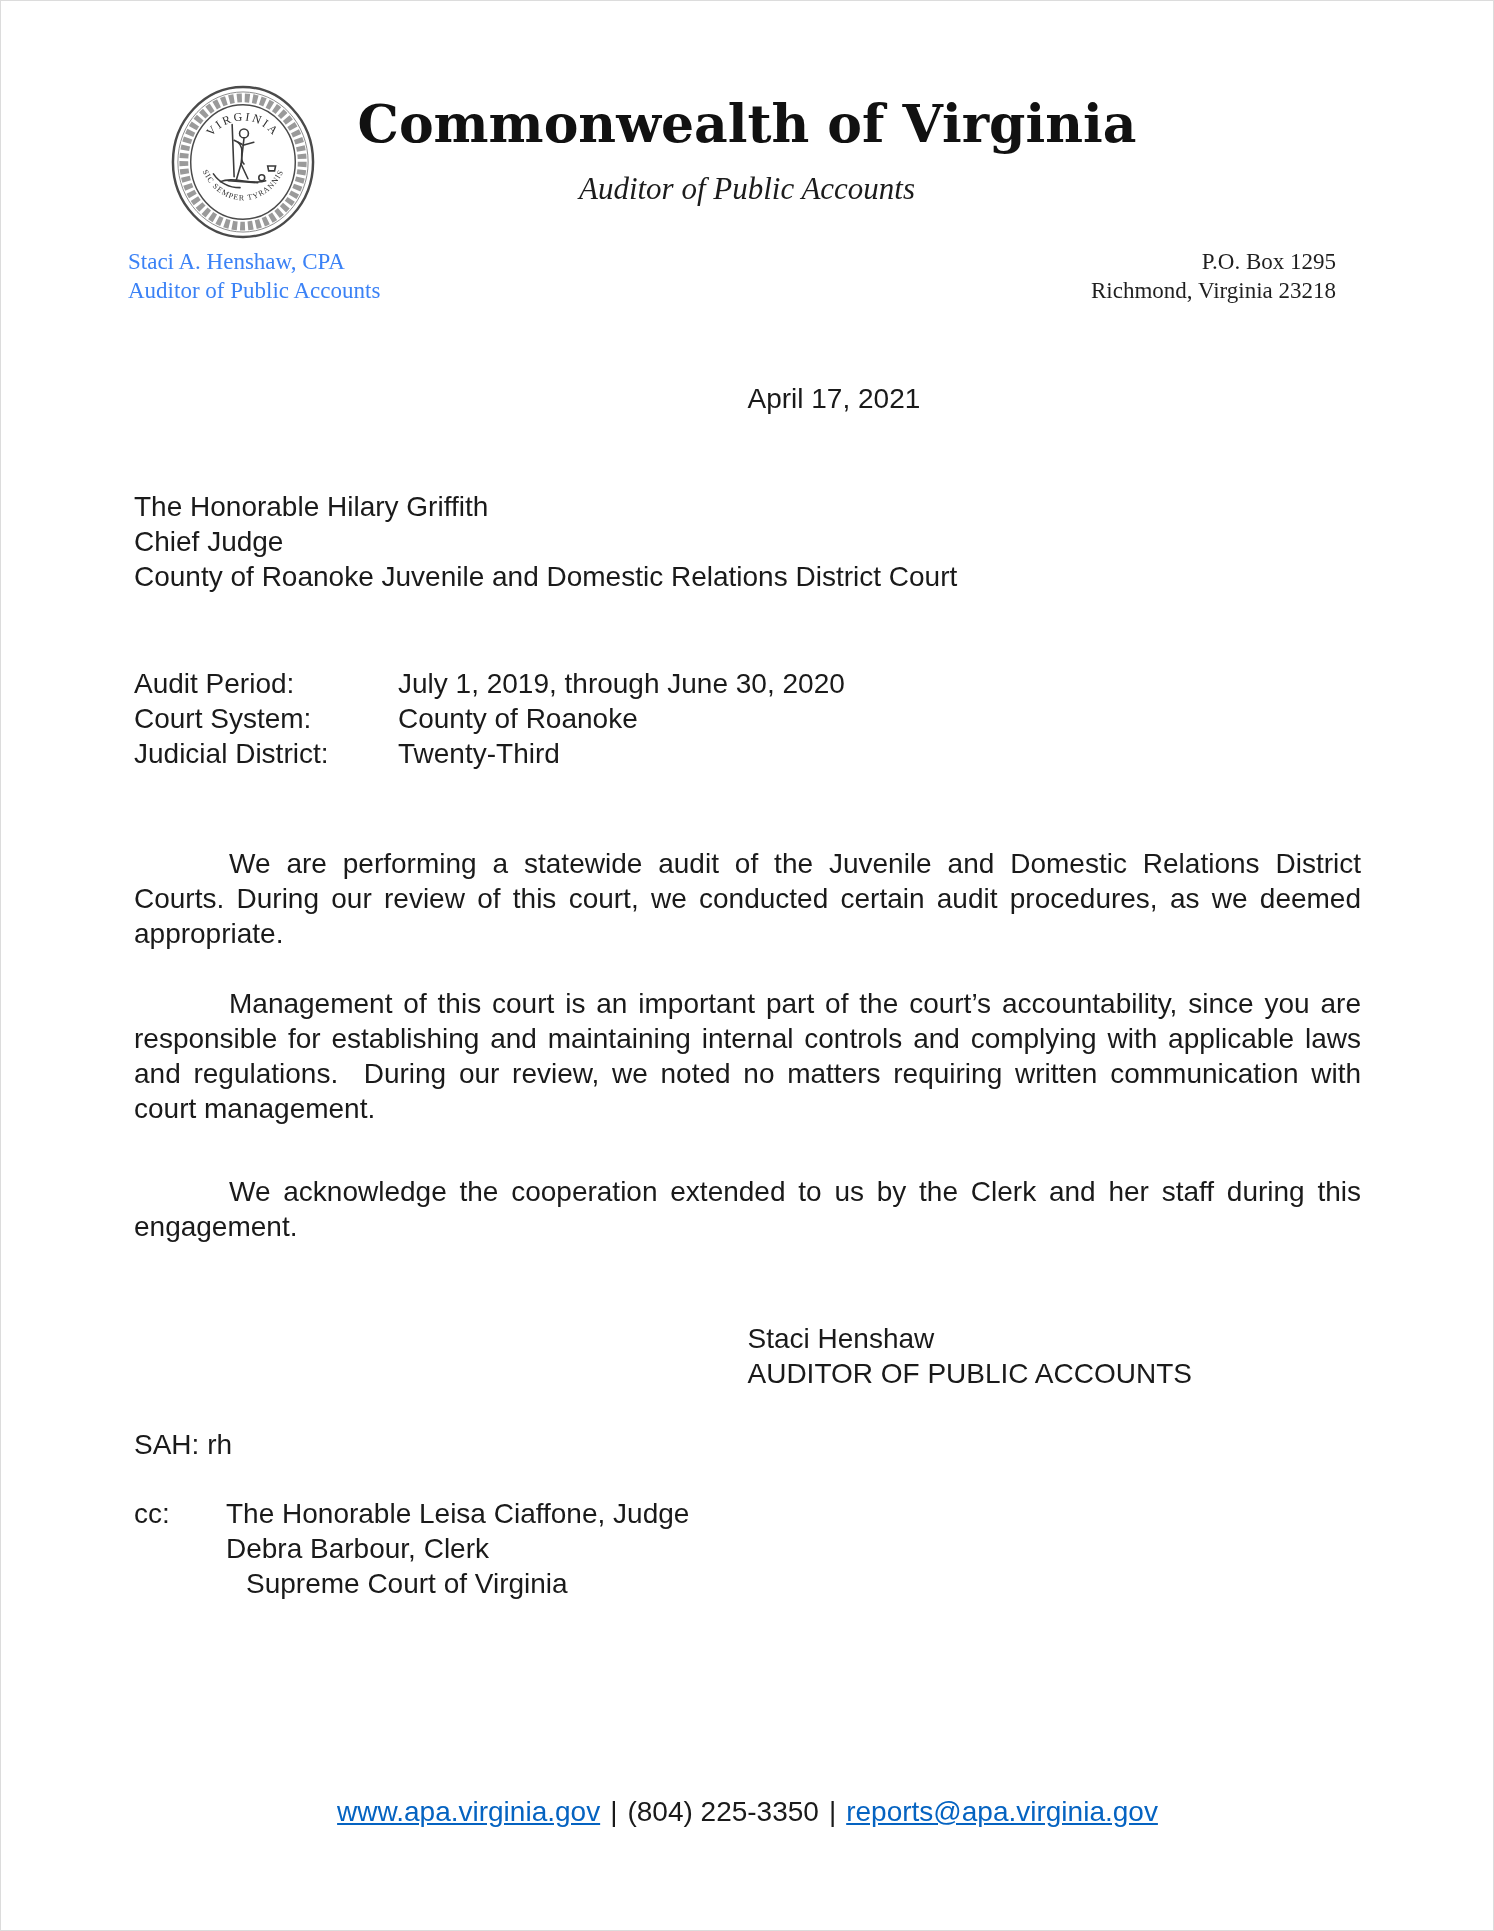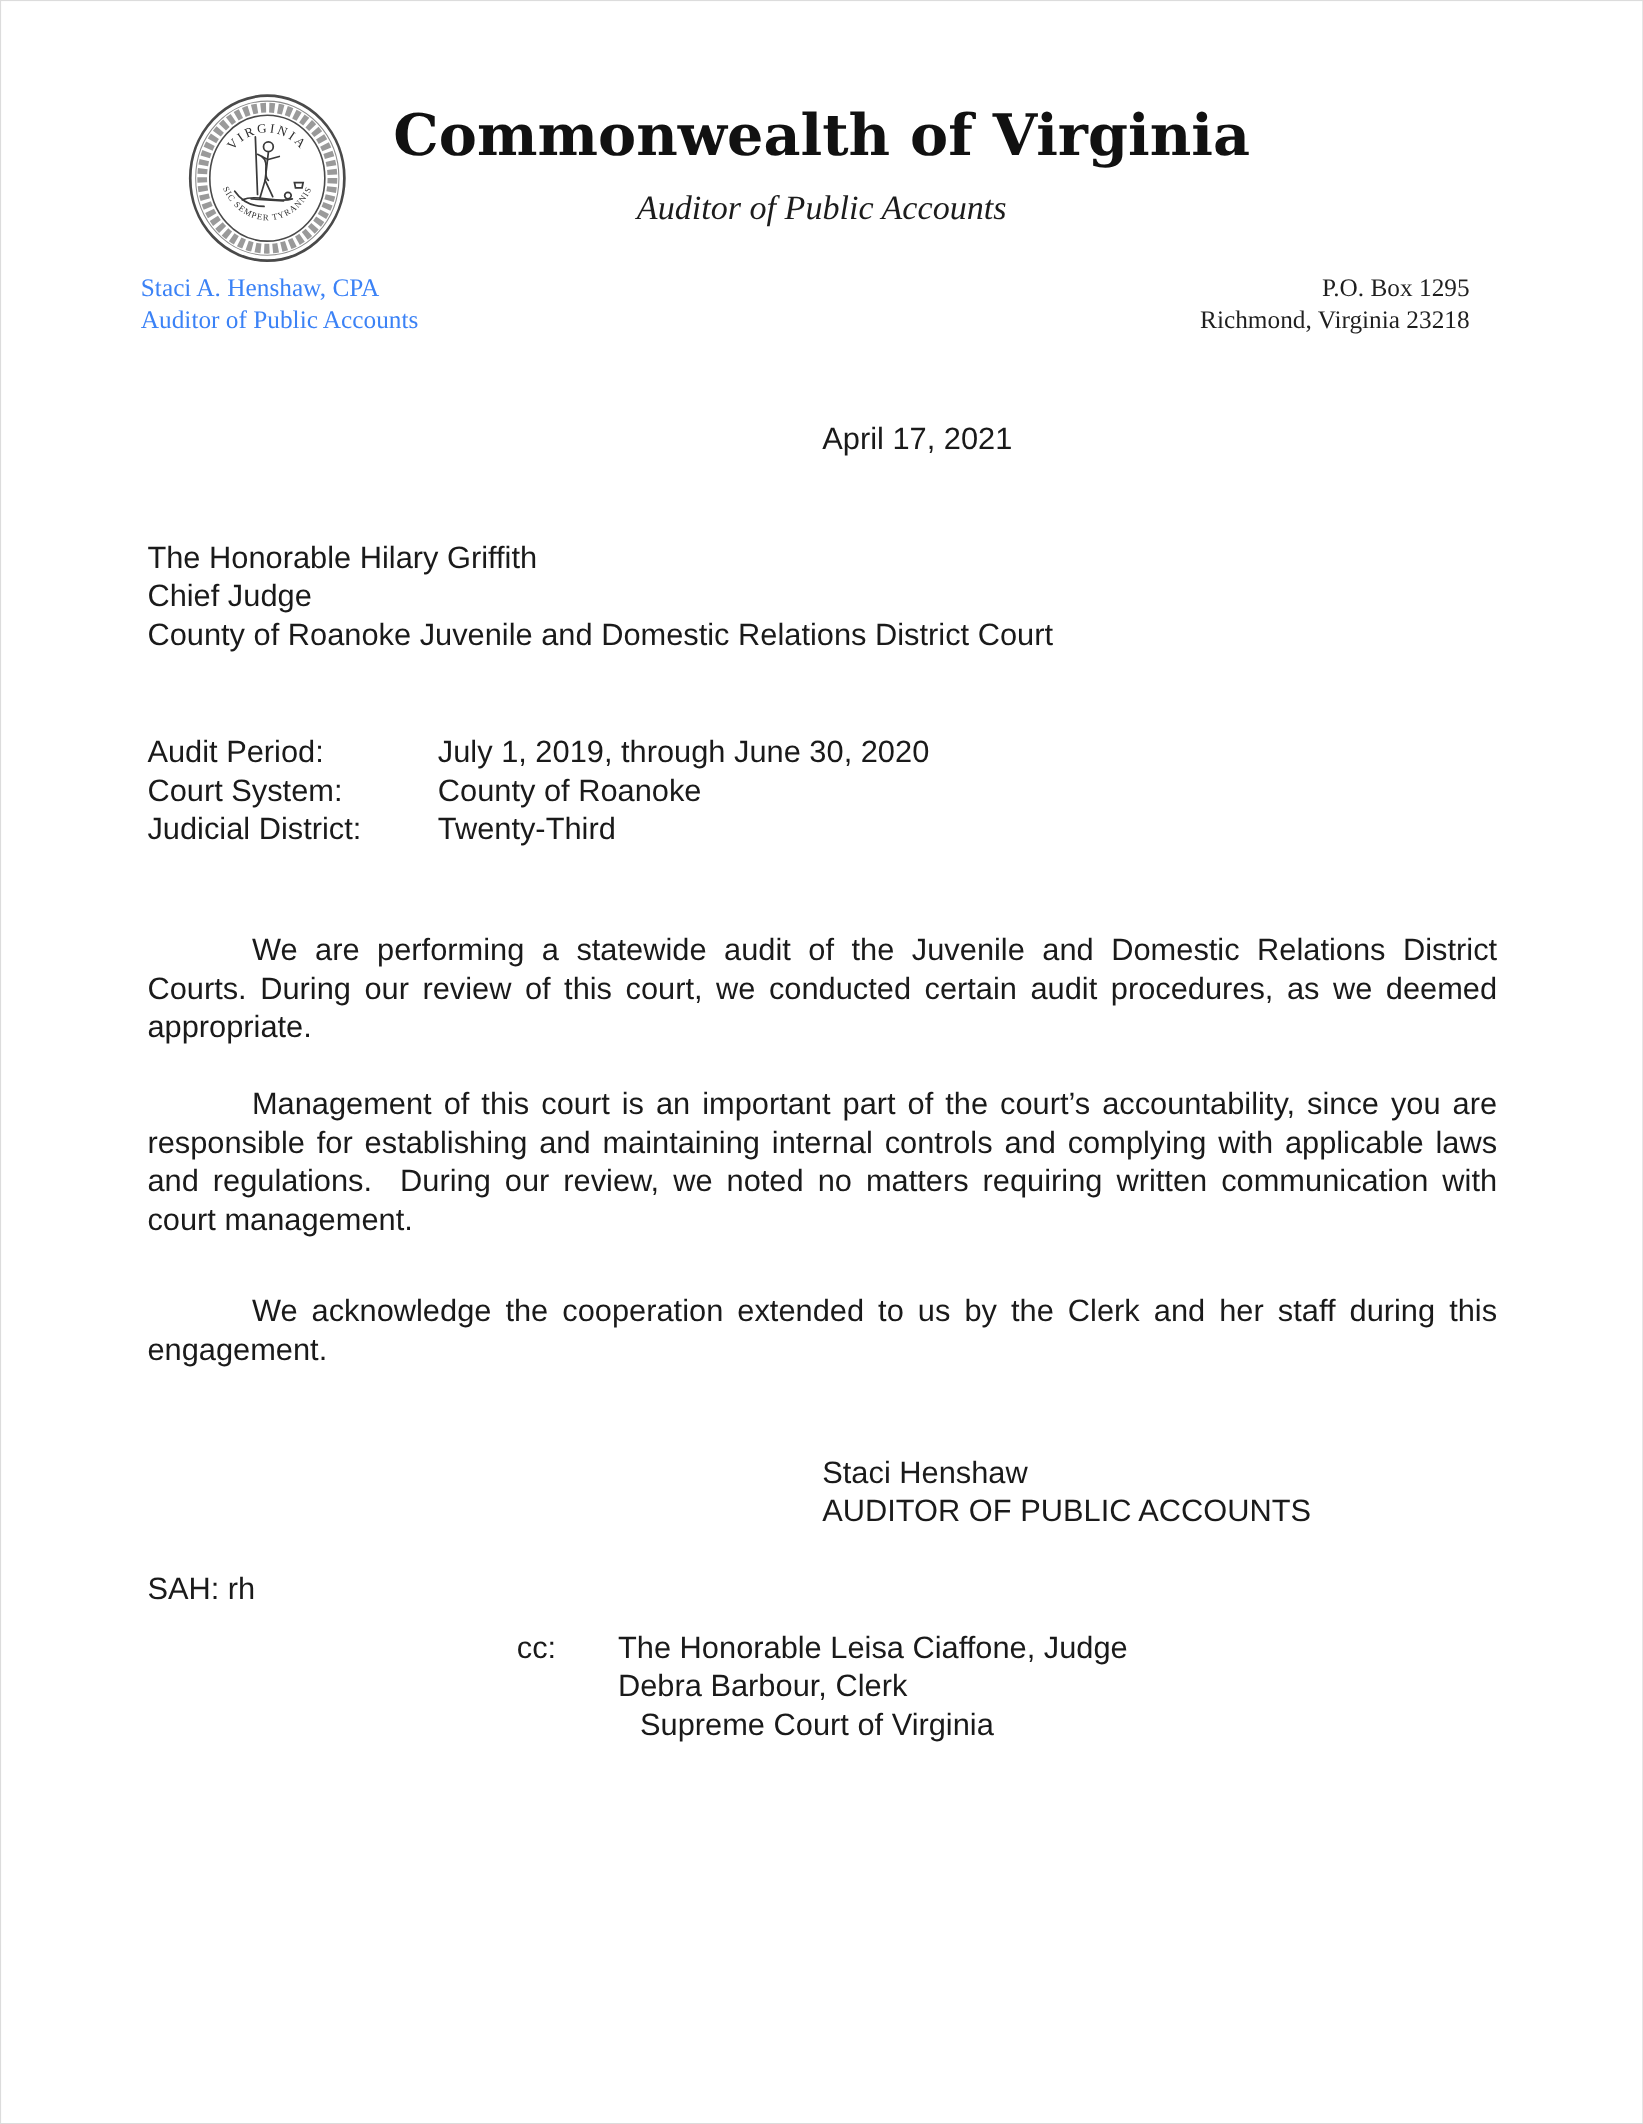--- a/index.html
+++ b/index.html
@@ -39,21 +39,21 @@
   .recipient { margin-top:73px; }
   .details { margin-top:72px; }
   .detail-row { display:flex; }
   .detail-label { width:264px; flex:0 0 264px; }
   .para { text-align:justify; text-indent:95px; }
   .para-1 { margin-top:75px; }
   .para-2 { margin-top:35px; }
   .para-3 { margin-top:48px; }
   .signature { margin-top:77px; padding-left:50%; }
   .sah-line { margin-top:36px; }
-  .cc-block { margin-top:18px; display:flex;justify-content:center; }
+  .cc-block { margin-top:34px; display:flex; }
   .cc-label { width:92px; flex:0 0 92px; }
   .cc-item-indent { padding-left:20px; }
 
   
   .footer { margin-top:193px; text-align:center; }
   .footer a { text-decoration:underline; cursor:pointer; }
   .footer .sep { color:#1a1a1a; padding:0 10px; }
 </style>
 </head>
 <body>
@@ -149,15 +149,18 @@
 
     <div class="cc-block">
       <div class="cc-label">cc:</div>
       <div>
         <div>The Honorable Leisa Ciaffone, Judge</div>
         <div>Debra Barbour, Clerk</div>
         <div class="cc-item-indent">Supreme Court of Virginia</div>
       </div>
     </div>
 
+    <div class="footer">
+      <a style="color: rgb(5, 99, 193);">www.apa.virginia.gov</a><span class="sep">|</span><span>(804) 225-3350</span><span class="sep">|</span><a style="color: rgb(5, 99, 193);">reports@apa.virginia.gov</a>
+    </div>
 
   </div>
 </div>
 
 </body></html>

